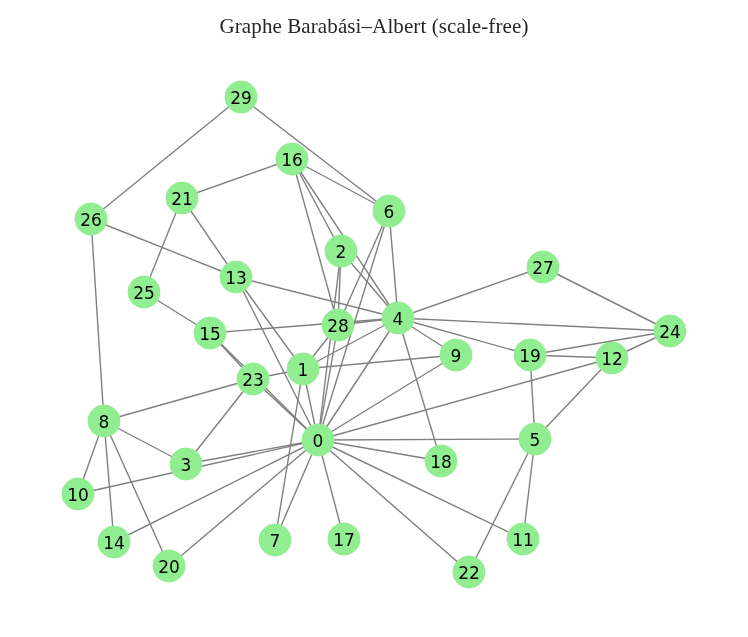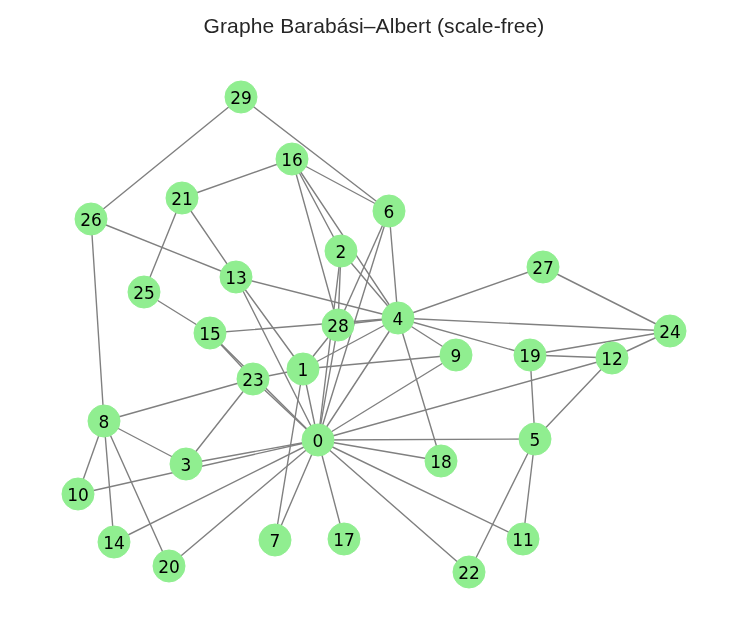--- a/index.html
+++ b/index.html
@@ -20,21 +20,21 @@
     background: #ffffff;
   }
   #chart-title {
     position: absolute;
     top: 14px;
     left: 0;
     width: 748px;
     text-align: center;
     font-size: 21px;
     color: #262626;
-    font-family: Liberation Sans, sans-serif;
+    font-family: Liberation Serif, serif;
     letter-spacing: 0.1px;
   }
   #graph-canvas {
     position: absolute;
     top: 0;
     left: 0;
     width: 748px;
     height: 637px;
     display: block;
   }

